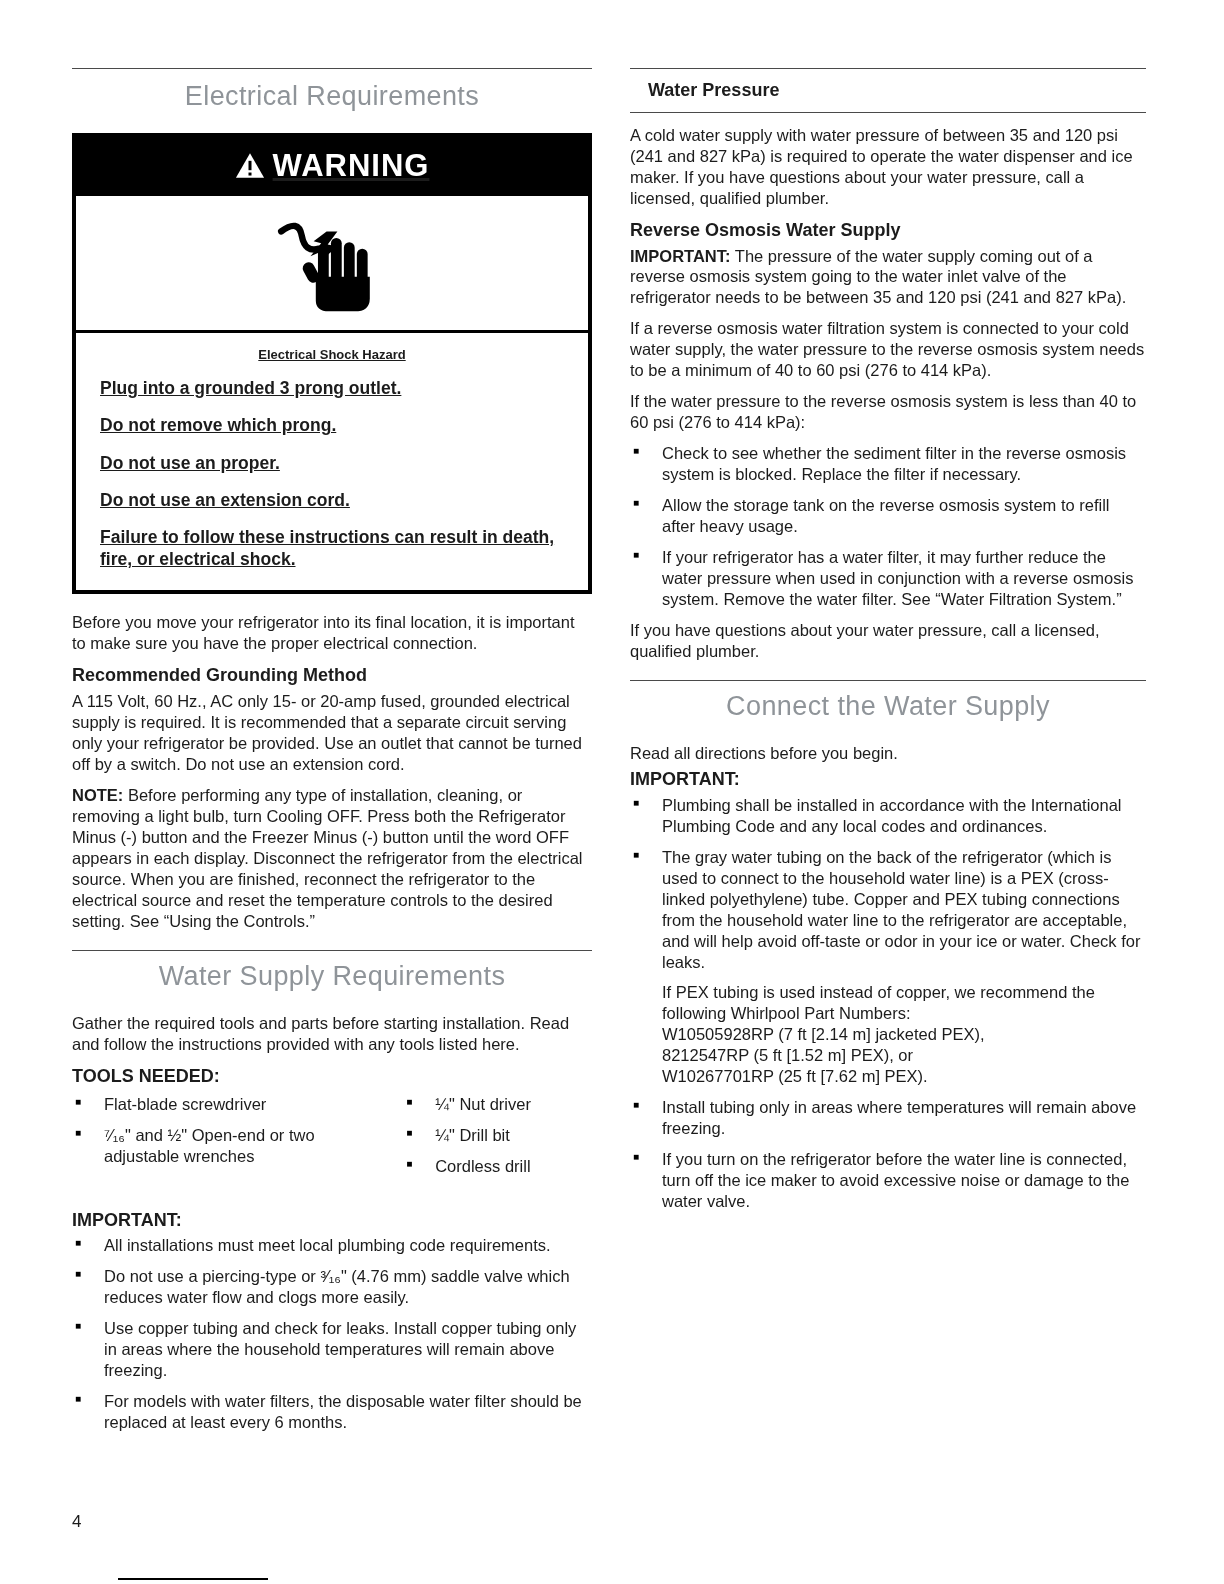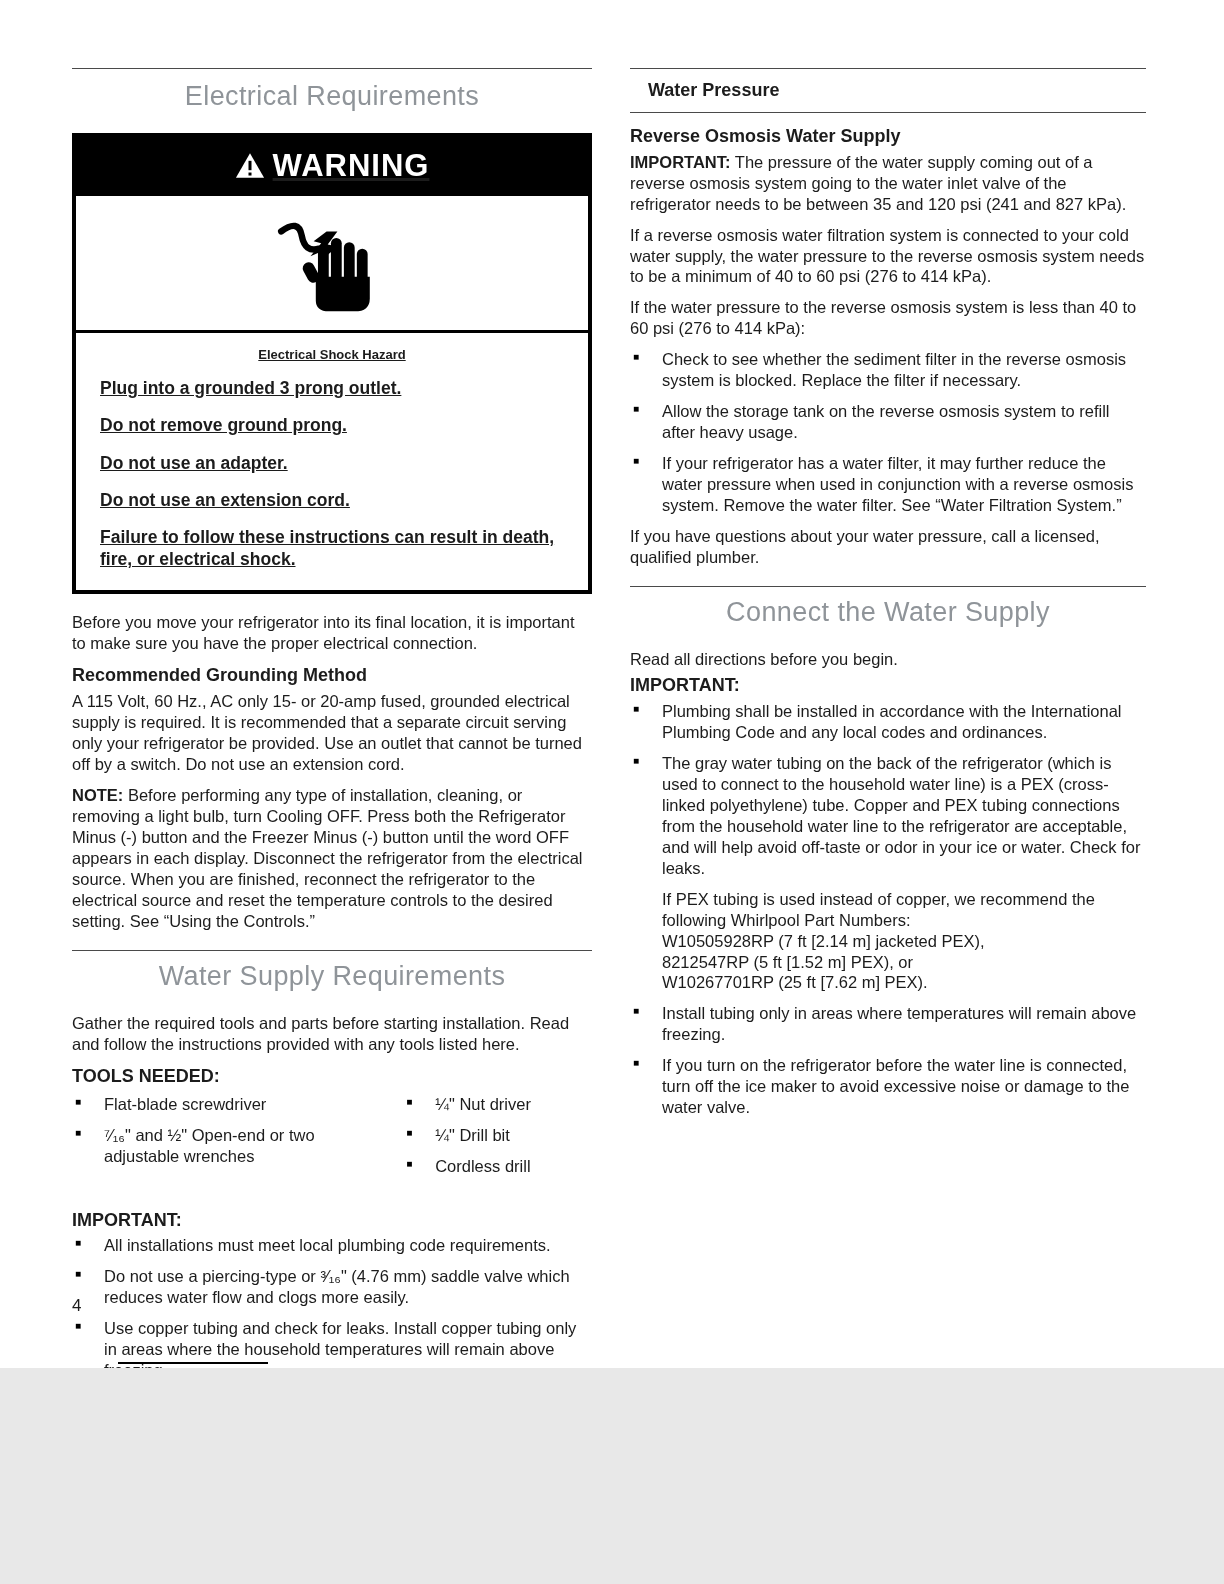--- a/index.html
+++ b/index.html
@@ -1,18 +1,18 @@
 <!DOCTYPE html>
 <html><head>
 <meta charset="utf-8">
 <style>
   * { box-sizing: border-box; margin: 0; padding: 0; }
   html, body { background: #e8e8e8; }
   .page {
-    width: 1224px; height: 1368px;
+    width: 1224px; height: 1584px;
     background: #ffffff;
     font-family: "Liberation Sans", sans-serif;
     color: #1c1c1c;
     position: relative;
     margin: 0 auto;
     overflow: hidden;
   }
   .columns {
     display: flex;
     padding: 58px 80px 0 72px;
@@ -123,22 +123,22 @@
               <rect x="66" y="28" width="10" height="38" rx="5"></rect>
               <rect x="78" y="34" width="10" height="32" rx="5"></rect>
               <rect x="30" y="46" width="11" height="20" rx="5.5" transform="rotate(-28 35.5 56)"></rect>
               <path d="M40 60 h50 v20 q0 12 -14 12 h-24 q-12 0 -12 -10 z"></path>
             </g>
           </svg>
         </div>
         <div class="warning-body">
           <div class="hazard-title">Electrical Shock Hazard</div>
           <div class="hazard-line">Plug into a grounded 3 prong outlet.</div>
-          <div class="hazard-line">Do not remove ground prong.</div>
-          <div class="hazard-line">Do not use an adapter.</div>
+          <div class="hazard-line">Do not remove which prong.</div>
+          <div class="hazard-line">Do not use an proper.</div>
           <div class="hazard-line">Do not use an extension cord.</div>
           <div class="hazard-line">Failure to follow these instructions can result in death, fire, or electrical shock.</div>
         </div>
       </div>
 
       <p class="body">Before you move your refrigerator into its final location, it is important to make sure you have the proper electrical connection.</p>
 
       <h3 class="sub tight">Recommended Grounding Method</h3>
       <p class="body">A 115 Volt, 60 Hz., AC only 15- or 20-amp fused, grounded electrical supply is required. It is recommended that a separate circuit serving only your refrigerator be provided. Use an outlet that cannot be turned off by a switch. Do not use an extension cord.</p>
 
@@ -167,20 +167,21 @@
         <li>All installations must meet local plumbing code requirements.</li>
         <li>Do not use a piercing-type or ³⁄₁₆" (4.76 mm) saddle valve which reduces water flow and clogs more easily.</li>
         <li>Use copper tubing and check for leaks. Install copper tubing only in areas where the household temperatures will remain above freezing.</li>
         <li>For models with water filters, the disposable water filter should be replaced at least every 6 months.</li>
       </ul>
     </div>
 
     <div class="col right">
       <div class="boxed-heading">Water Pressure</div>
 
+      <p class="body">A cold water supply with water pressure of between 35 and 120 psi (241 and 827 kPa) is required to operate the water dispenser and ice maker. If you have questions about your water pressure, call a licensed, qualified plumber.</p>
 
       <h3 class="sub tight">Reverse Osmosis Water Supply</h3>
       <p class="body"><span class="runin-label">IMPORTANT:</span><span> The pressure of the water supply coming out of a reverse osmosis system going to the water inlet valve of the refrigerator needs to be between 35 and 120 psi (241 and 827 kPa).</span></p>
 
       <p class="body">If a reverse osmosis water filtration system is connected to your cold water supply, the water pressure to the reverse osmosis system needs to be a minimum of 40 to 60 psi (276 to 414 kPa).</p>
       <p class="body">If the water pressure to the reverse osmosis system is less than 40 to 60 psi (276 to 414 kPa):</p>
 
       <ul class="squares">
         <li>Check to see whether the sediment filter in the reverse osmosis system is blocked. Replace the filter if necessary.</li>
         <li>Allow the storage tank on the reverse osmosis system to refill after heavy usage.</li>

